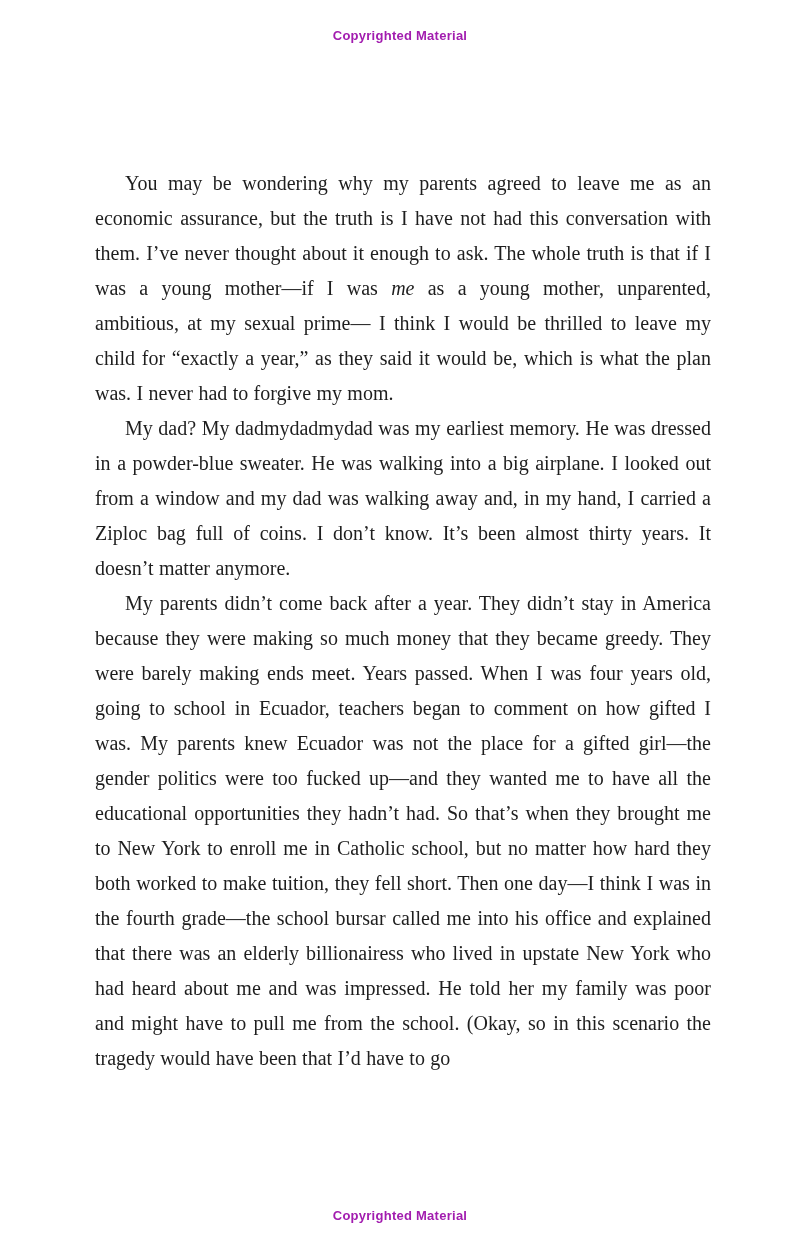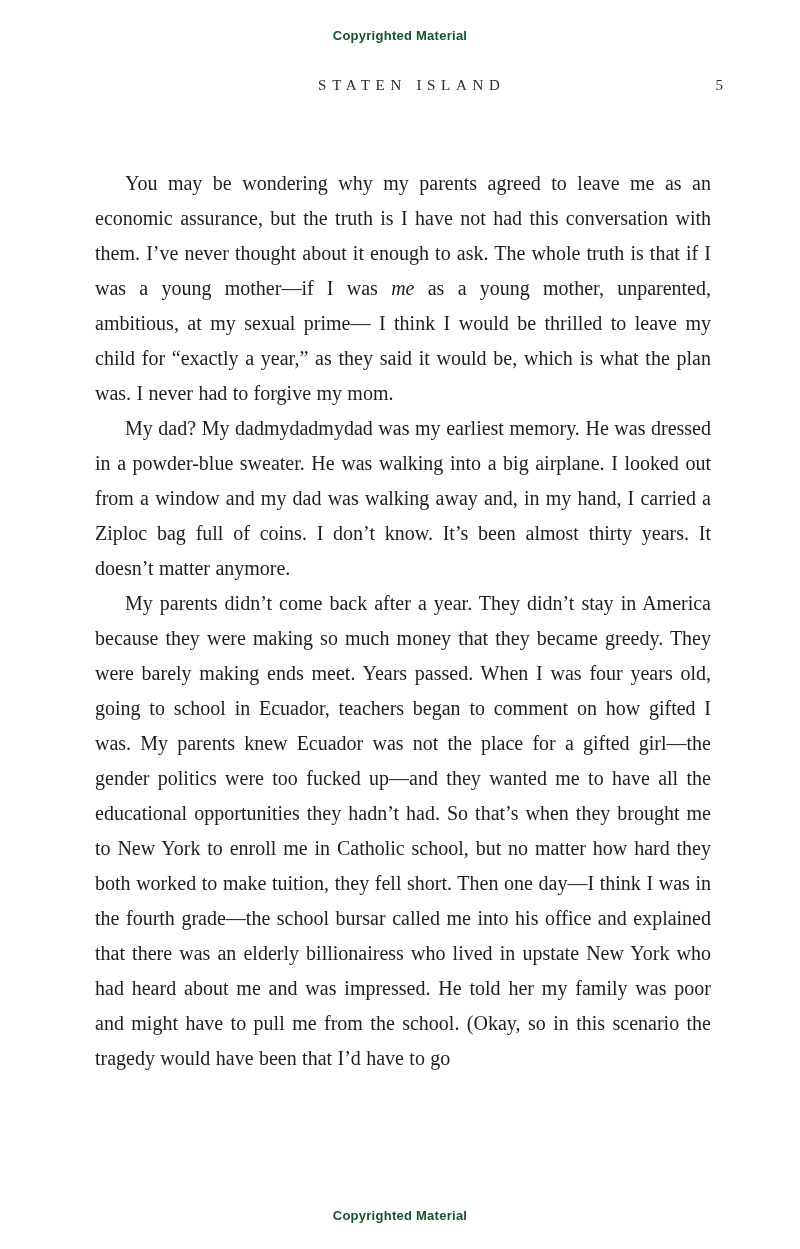--- a/index.html
+++ b/index.html
@@ -18,21 +18,21 @@
     }
     .copyright {
       position: absolute;
       left: 0;
       width: 100%;
       text-align: center;
       font-family: "Liberation Sans", "DejaVu Sans", sans-serif;
       font-weight: bold;
       font-size: 13px;
       letter-spacing: 0.02em;
-      color: #14532d;
+      color: #a21caf;
     }
     .copyright.top { top: 28px; }
     .copyright.bottom { top: 1208px; }
     .running-header {
       position: absolute;
       top: 77px;
       left: 95px;
       right: 77px;
       height: 20px;
     }
@@ -72,24 +72,20 @@
       font-style: italic;
     }
   </style>
 </head>
 <body>
 
 <div class="page">
 
   <div class="copyright top">Copyrighted Material</div>
 
-  <div class="running-header">
-    <span class="chapter-title">STATEN ISLAND</span>
-    <span class="page-number">5</span>
-  </div>
 
   <div class="body-text">
     <p class="para"><span>You may be wondering why my parents agreed to leave me as an economic assurance, but the truth is I have not had this conversation with them. I’ve never thought about it enough to ask. The whole truth is that if I was a young mother—if I was </span><em>me</em><span> as a young mother, unparented, ambitious, at my sexual prime— I think I would be thrilled to leave my child for “exactly a year,” as they said it would be, which is what the plan was. I never had to forgive my mom.</span></p>
 
     <p class="para">My dad? My dadmydadmydad was my earliest memory. He was dressed in a powder-blue sweater. He was walking into a big airplane. I looked out from a window and my dad was walking away and, in my hand, I carried a Ziploc bag full of coins. I don’t know. It’s been almost thirty years. It doesn’t matter anymore.</p>
 
     <p class="para">My parents didn’t come back after a year. They didn’t stay in America because they were making so much money that they became greedy. They were barely making ends meet. Years passed. When I was four years old, going to school in Ecuador, teachers began to comment on how gifted I was. My parents knew Ecuador was not the place for a gifted girl—the gender politics were too fucked up—and they wanted me to have all the educational opportunities they hadn’t had. So that’s when they brought me to New York to enroll me in Catholic school, but no matter how hard they both worked to make tuition, they fell short. Then one day—I think I was in the fourth grade—the school bursar called me into his office and explained that there was an elderly billionairess who lived in upstate New York who had heard about me and was impressed. He told her my family was poor and might have to pull me from the school. (Okay, so in this scenario the tragedy would have been that I’d have to go</p>
   </div>
 
   <div class="copyright bottom">Copyrighted Material</div>

